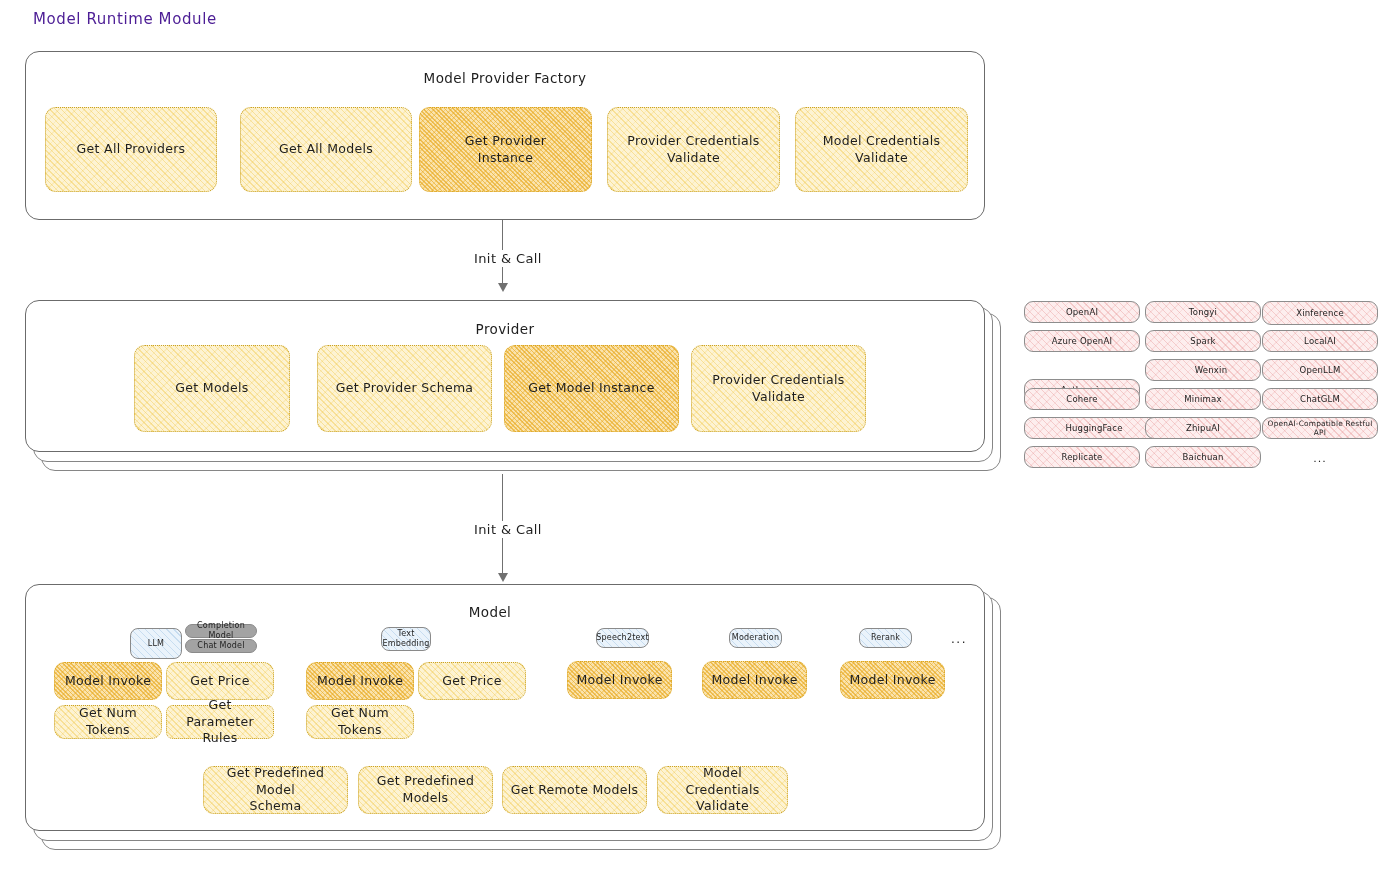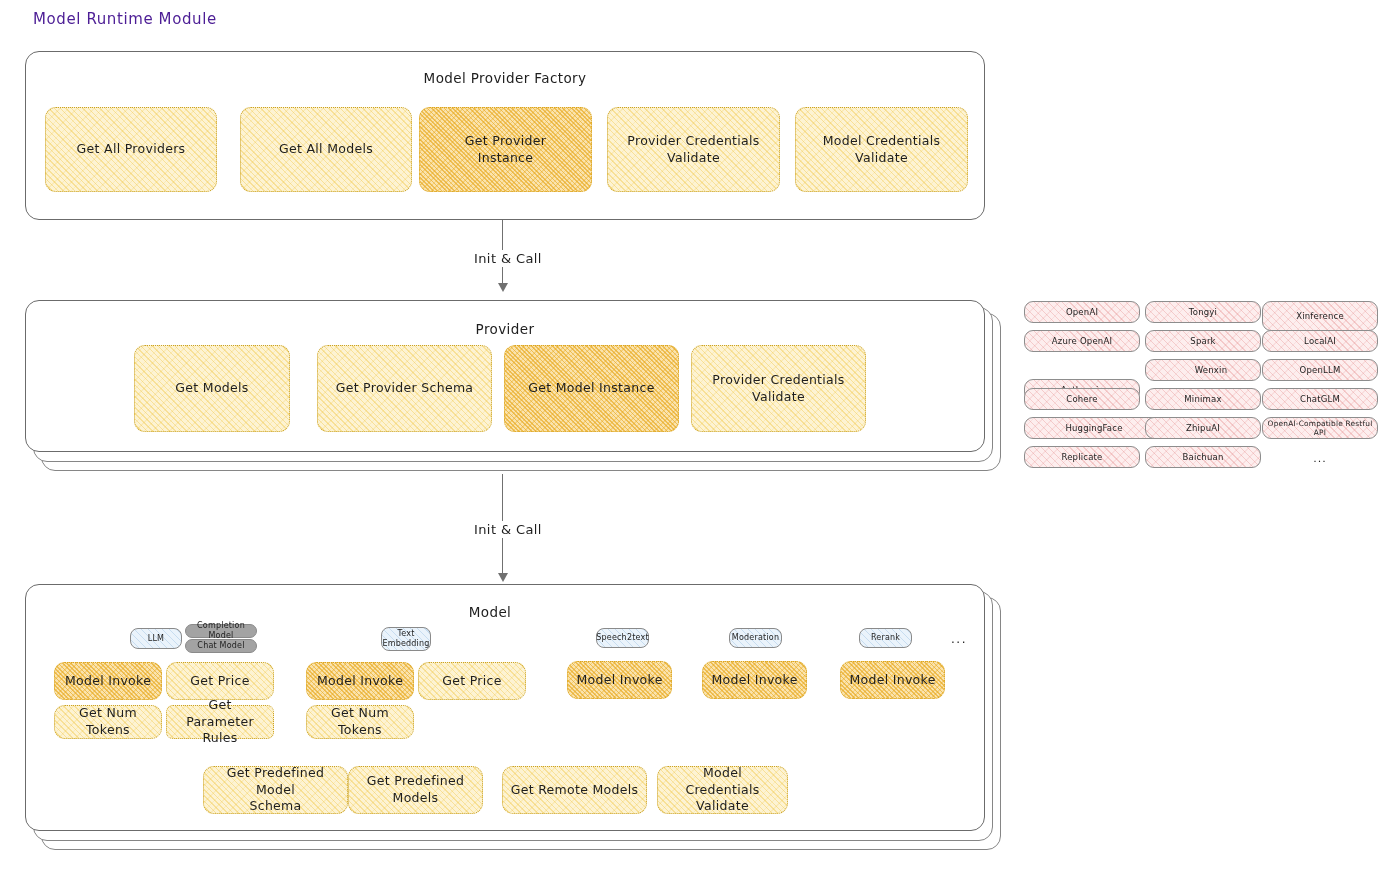--- a/index.html
+++ b/index.html
@@ -253,21 +253,21 @@
   <div class="pill" style="left:1145px;top:388px;width:116px;height:22px;">
     <span class="lbl">Minimax</span>
   </div>
   <div class="pill" style="left:1145px;top:417px;width:116px;height:22px;">
     <span class="lbl">ZhipuAI</span>
   </div>
   <div class="pill" style="left:1145px;top:446px;width:116px;height:22px;">
     <span class="lbl">Baichuan</span>
   </div>
 
-  <div class="pill" style="left:1262px;top:301px;width:116px;height:30px;">
+  <div class="pill" style="left:1262px;top:301px;width:116px;height:24px;">
     <span class="lbl">Xinference</span>
   </div>
   <div class="pill" style="left:1262px;top:330px;width:116px;height:22px;">
     <span class="lbl">LocalAI</span>
   </div>
   <div class="pill" style="left:1262px;top:359px;width:116px;height:22px;">
     <span class="lbl">OpenLLM</span>
   </div>
   <div class="pill" style="left:1262px;top:388px;width:116px;height:22px;">
     <span class="lbl">ChatGLM</span>
@@ -279,21 +279,21 @@
 
   <div class="conn-line" style="left:502px;top:474px;height:101px;"></div>
   <div class="conn-label" style="left:470px;top:521px;">Init &amp; Call</div>
   <div class="arrow-head" style="left:498px;top:573px;"></div>
 
   <div class="stack-layer" style="left:41px;top:597px;width:960px;height:253px;"></div>
   <div class="stack-layer" style="left:33px;top:591px;width:960px;height:250px;"></div>
   <div class="container" style="left:25px;top:584px;width:960px;height:247px;z-index:1;"></div>
   <div class="container-title" style="left:25px;top:604px;width:930px;z-index:2;">Model</div>
 
-  <div class="badge" style="left:130px;top:628px;width:52px;height:21px;z-index:2;">
+  <div class="badge" style="left:130px;top:628px;width:52px;height:31px;z-index:2;">
     <span class="lbl">LLM</span>
   </div>
   <div class="badge plain" style="left:185px;top:624px;width:72px;height:14px;z-index:2;">
     <span class="lbl">Completion Model</span>
   </div>
   <div class="badge plain" style="left:185px;top:639px;width:72px;height:14px;z-index:2;">
     <span class="lbl">Chat Model</span>
   </div>
   <div class="node hl" style="left:54px;top:662px;width:108px;height:38px;z-index:2;">
     <span class="lbl">Model Invoke</span>
@@ -342,21 +342,21 @@
   </div>
   <div class="node hl" style="left:840px;top:661px;width:105px;height:38px;z-index:2;">
     <span class="lbl">Model Invoke</span>
   </div>
   <div class="dots-inline" style="left:951px;top:632px;z-index:2;">...</div>
 
   <div class="node" style="left:203px;top:766px;width:145px;height:48px;z-index:2;">
     <span class="lbl">Get Predefined Model
 Schema</span>
   </div>
-  <div class="node" style="left:348px;top:766px;width:135px;height:48px;z-index:2;">
+  <div class="node" style="left:358px;top:766px;width:135px;height:48px;z-index:2;">
     <span class="lbl">Get Predefined
 Models</span>
   </div>
   <div class="node" style="left:502px;top:766px;width:145px;height:48px;z-index:2;">
     <span class="lbl">Get Remote Models</span>
   </div>
   <div class="node" style="left:657px;top:766px;width:131px;height:48px;z-index:2;">
     <span class="lbl">Model Credentials
 Validate</span>
   </div>

